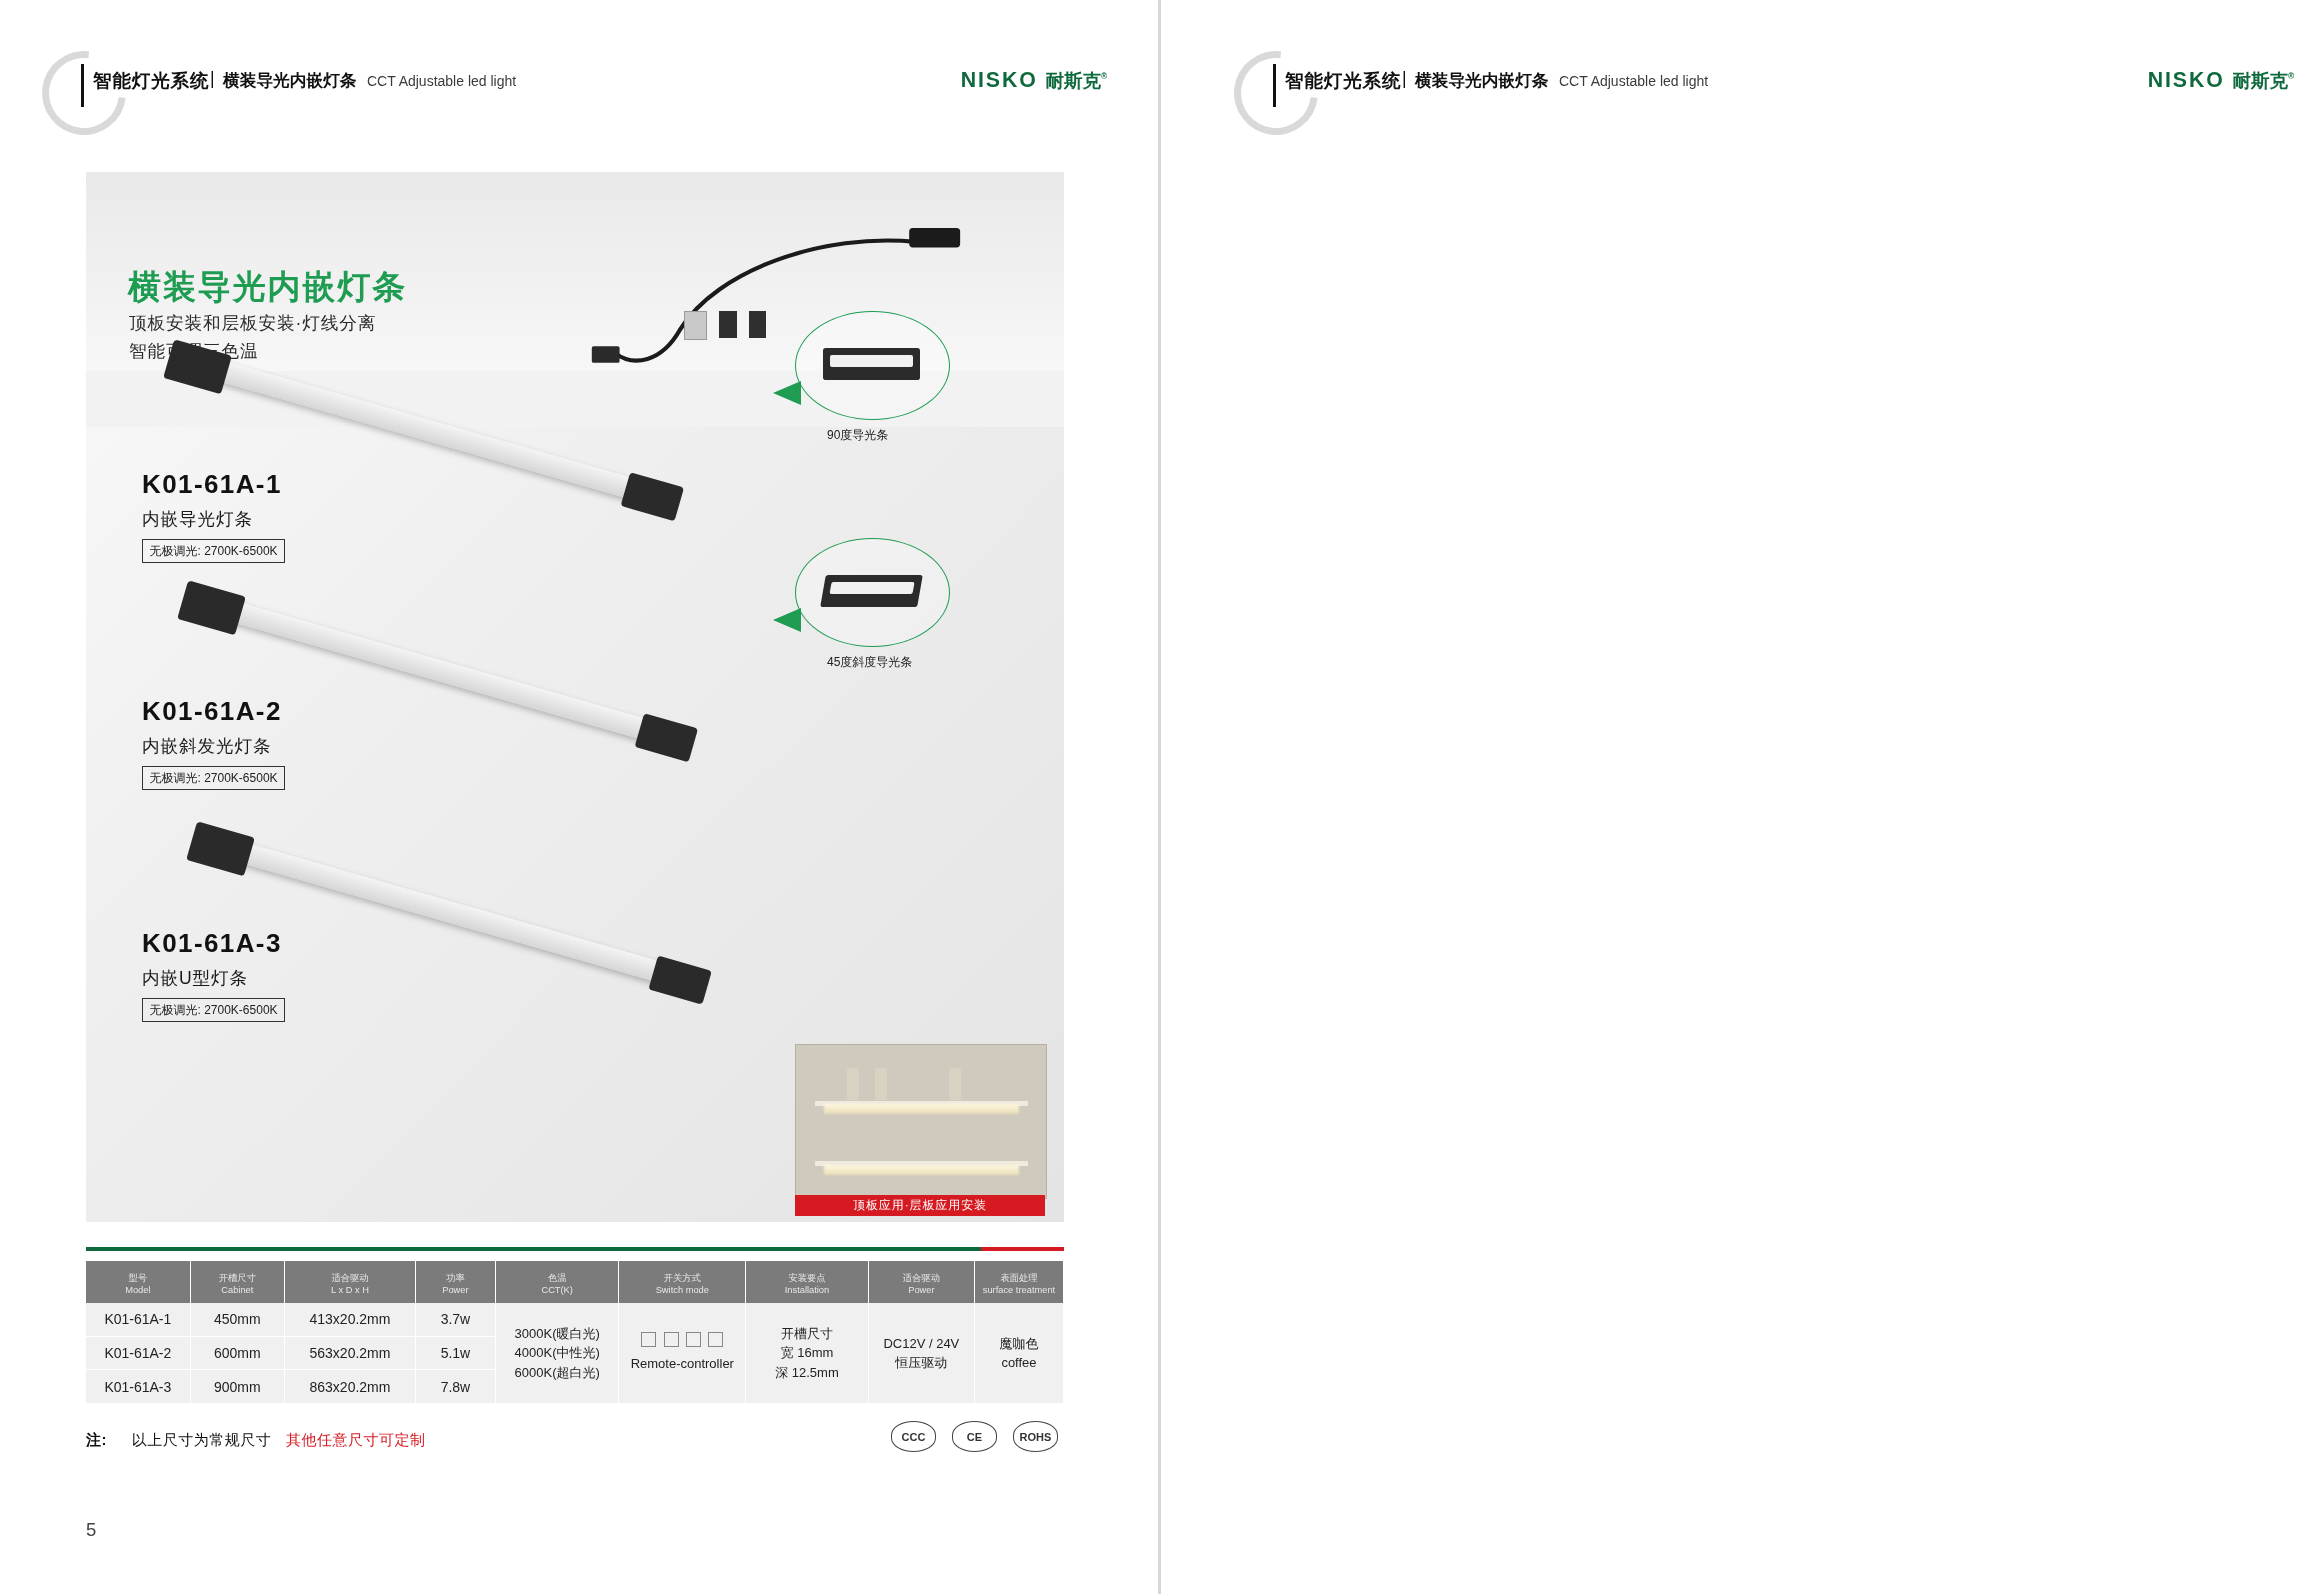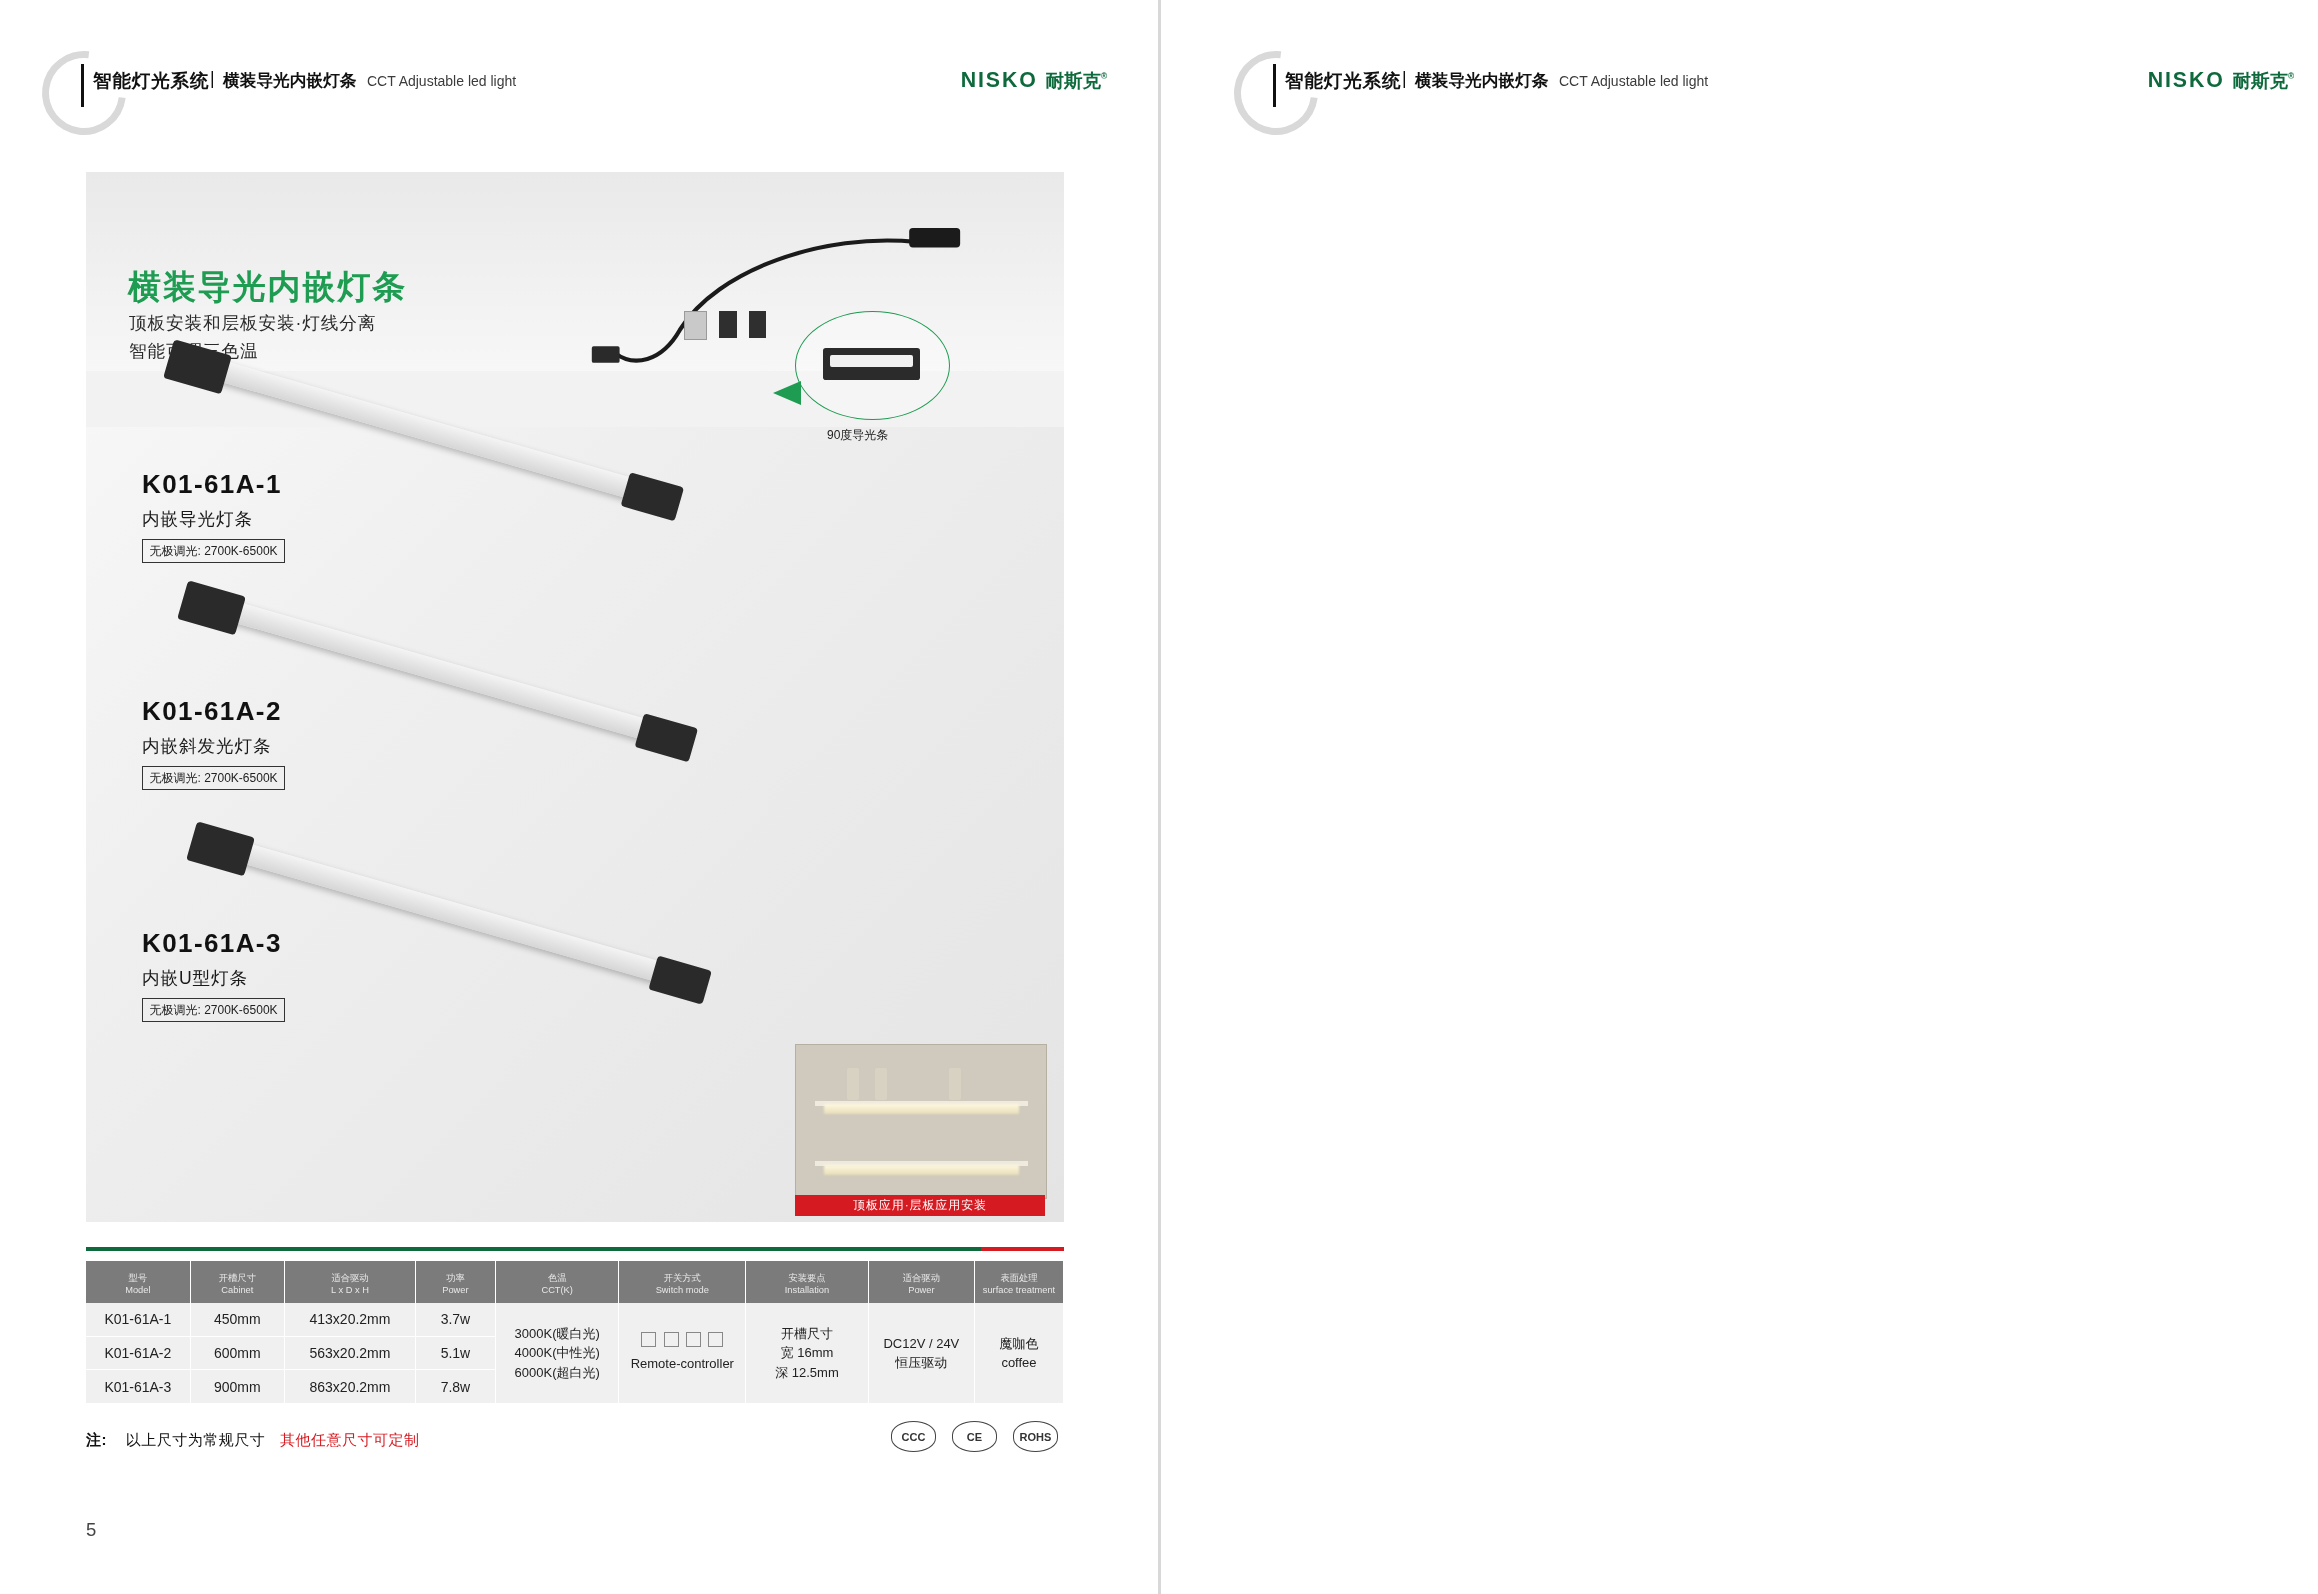--- a/index.html
+++ b/index.html
@@ -148,20 +148,28 @@
         <div class="cap2" style="left:473px"></div>
       </div>
 
       <div class="callout" style="left:709px;top:139px">
         <div class="bubble"></div>
         <div class="cap">
             <div class="inner"></div>
           </div>
         <div class="tail"></div>
         <div class="lbl">90度导光条</div>
+      </div>
+      <div class="callout" style="left:709px;top:366px">
+        <div class="bubble"></div>
+        <div class="cap" style="transform:skewX(-10deg)">
+            <div class="inner"></div>
+          </div>
+        <div class="tail"></div>
+        <div class="lbl">45度斜度导光条</div>
       </div>
 
       <div class="photo">
         <div class="shelf" style="top:56px;width:213px"></div>
         <div class="glow" style="left:28px;top:59px;width:195px"></div>
         <div class="shelf" style="top:116px;width:213px"></div>
         <div class="glow" style="left:28px;top:120px;width:195px"></div>
         <div class="bottle" style="left:51px;top:23px"></div>
         <div class="bottle" style="left:79px;top:23px"></div>
         <div class="bottle" style="left:153px;top:23px"></div>
@@ -221,21 +229,21 @@
         <td>K01-61A-3</td>
         <td>900mm</td>
         <td>863x20.2mm</td>
         <td>7.8w</td>
       </tr>
     </tbody>
       </table>
 
     <div class="note">
       <b>注:</b>
-      <span style="margin-left:14px">以上尺寸为常规尺寸</span>
+      <span style="margin-left:20px">以上尺寸为常规尺寸</span>
       <span class="red" style="margin-left:10.2px">其他任意尺寸可定制</span>
     </div>
 
     <div class="certs">
       <div class="cert">CCC</div>
       <div class="cert">CE</div>
       <div class="cert">ROHS</div>
     </div>
 
     <div class="pgnum" style="left:86px;top:1519px">5</div>

